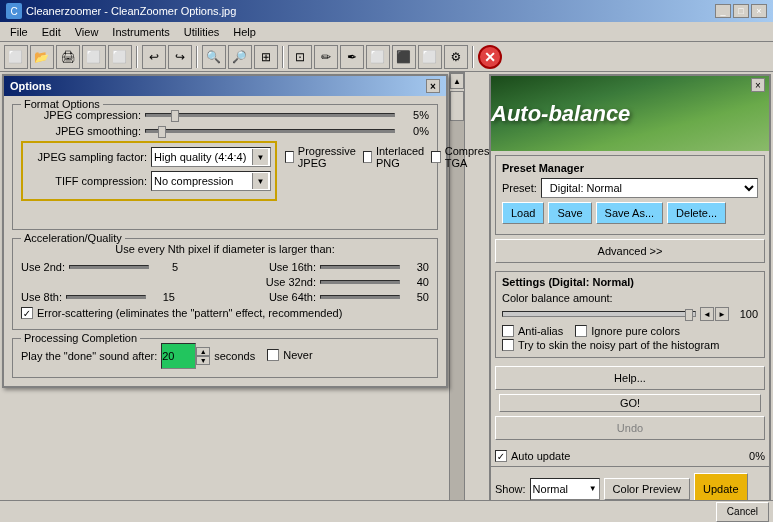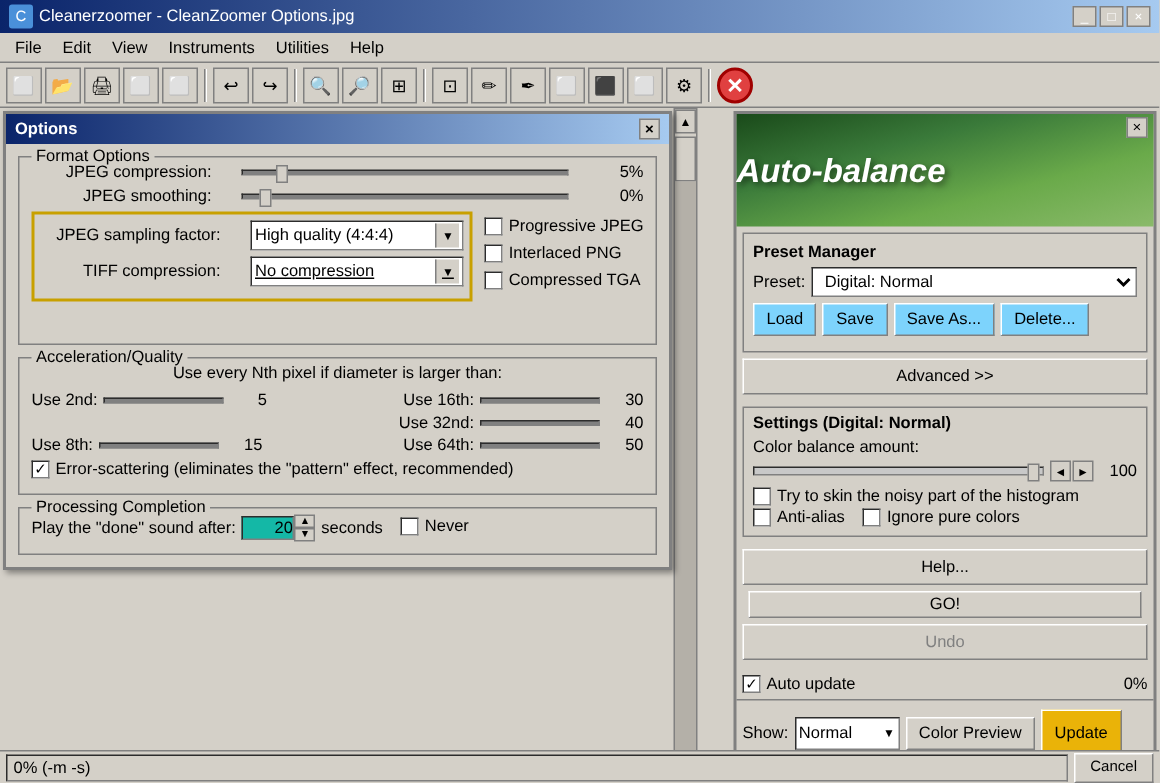--- a/index.html
+++ b/index.html
@@ -165,21 +165,21 @@
       background: #d4d0c8;
       padding: 0 3px;
       font-size: 11px;
     }
 
     
     .form-row {
       display: flex;
       align-items: center;
       margin-bottom: 4px;
-      gap: 20px;
+      gap: 4px;
     }
     .form-label {
       min-width: 120px;
       text-align: right;
     }
     .slider-track {
       flex: 1;
       height: 4px;
       background: linear-gradient(to right, #808080, #808080);
       border: 1px inset #808080;
@@ -278,24 +278,24 @@
       display: flex;
       align-items: center;
       gap: 4px;
     }
     .spinbox {
       display: flex;
       align-items: center;
     }
     .spinbox-input {
       width: 35px;
-      height: 16px;
+      height: 26px;
       border: 1px inset #808080;
-      background: #14b8a6;
-      text-align: right;
+      background: #22c55e;
+      text-align: left;
       font-size: 11px;
     }
     .spinbox-arrows {
       display: flex;
       flex-direction: column;
       height: 18px;
     }
     .spinbox-up, .spinbox-down {
       width: 14px;
       height: 9px;
@@ -628,28 +628,28 @@
             <div class="highlight-box">
               <div class="form-row">
                 <span class="form-label">JPEG sampling factor:</span>
                 <div class="combo-box" style="flex:1;">
                   <span>High quality (4:4:4)</span>
                   <div class="combo-arrow">▼</div>
                 </div>
               </div>
               <div class="form-row">
                 <span class="form-label">TIFF compression:</span>
-                <div class="combo-box" style="flex:1;text-decoration:underline;">
+                <div class="combo-box" style="flex:1;">
                   <span>No compression</span>
                   <div class="combo-arrow">▼</div>
                 </div>
               </div>
             </div>
           </div>
-          <div style="display:flex; flex-direction:column; gap:4px; padding-top:4px;">
+          <div style="display:flex; flex-direction:row; gap:4px; padding-top:4px;align-items:flex-end;">
             <div class="checkbox-row">
               <div class="checkbox"></div>
               <span>Progressive JPEG</span>
             </div>
             <div class="checkbox-row">
               <div class="checkbox"></div>
               <span>Interlaced PNG</span>
             </div>
             <div class="checkbox-row">
               <div class="checkbox"></div>
@@ -756,29 +756,29 @@
       <div class="color-balance-row">
         <div class="color-slider" style="position:relative; height:6px;">
           <div style="position:absolute; right:2px; top:-3px; width:8px; height:12px; background:#d4d0c8; border:1px solid #808080;"></div>
         </div>
         <div class="arrow-btns">
           <div class="arr-btn">◄</div>
           <div class="arr-btn">►</div>
         </div>
         <span style="min-width:25px; text-align:right;">100</span>
       </div>
-      <div class="checkbox-row" style="margin-top:2px;">
-        <div class="checkbox"></div>
-        <span>Try to skin the noisy part of the histogram</span>
-      </div>
       <div class="checkbox-row">
         <div class="checkbox"></div>
         <span>Anti-alias</span>
         <div class="checkbox" style="margin-left:8px;"></div>
         <span>Ignore pure colors</span>
+      </div>
+      <div class="checkbox-row" style="margin-top:2px;">
+        <div class="checkbox"></div>
+        <span>Try to skin the noisy part of the histogram</span>
       </div>
     </div>
 
     <div class="right-btn-row" style="padding:4px;">
       <button class="help-btn">Help...</button>
       <button class="go-btn" style="flex:1; margin:0 4px;">GO!</button>
       <button class="undo-btn">Undo</button>
     </div>
 
     <div class="auto-update-row">
@@ -794,19 +794,16 @@
       <div class="show-combo">
         <span>Normal</span>
         <span style="font-size:8px;">▼</span>
       </div>
       <button class="hide-preview-btn">Color Preview</button>
       <button class="update-btn">Update</button>
     </div>
   </div>
 
   <div style="position:absolute; bottom:0; left:0; right:0; height:22px; background:#d4d0c8; border-top:1px solid #808080; display:flex; align-items:center; justify-content:flex-end; padding:0 4px; gap:4px;">
-    <div style="flex:1; border:1px inset #808080; height:18px; background:#d4d0c8; display:flex; align-items:center; padding:0 4px;">
-      <span>0% (-m -s)</span>
-    </div>
     <button class="cancel-btn">Cancel</button>
   </div>
 
 </div>
 
 </body></html>

